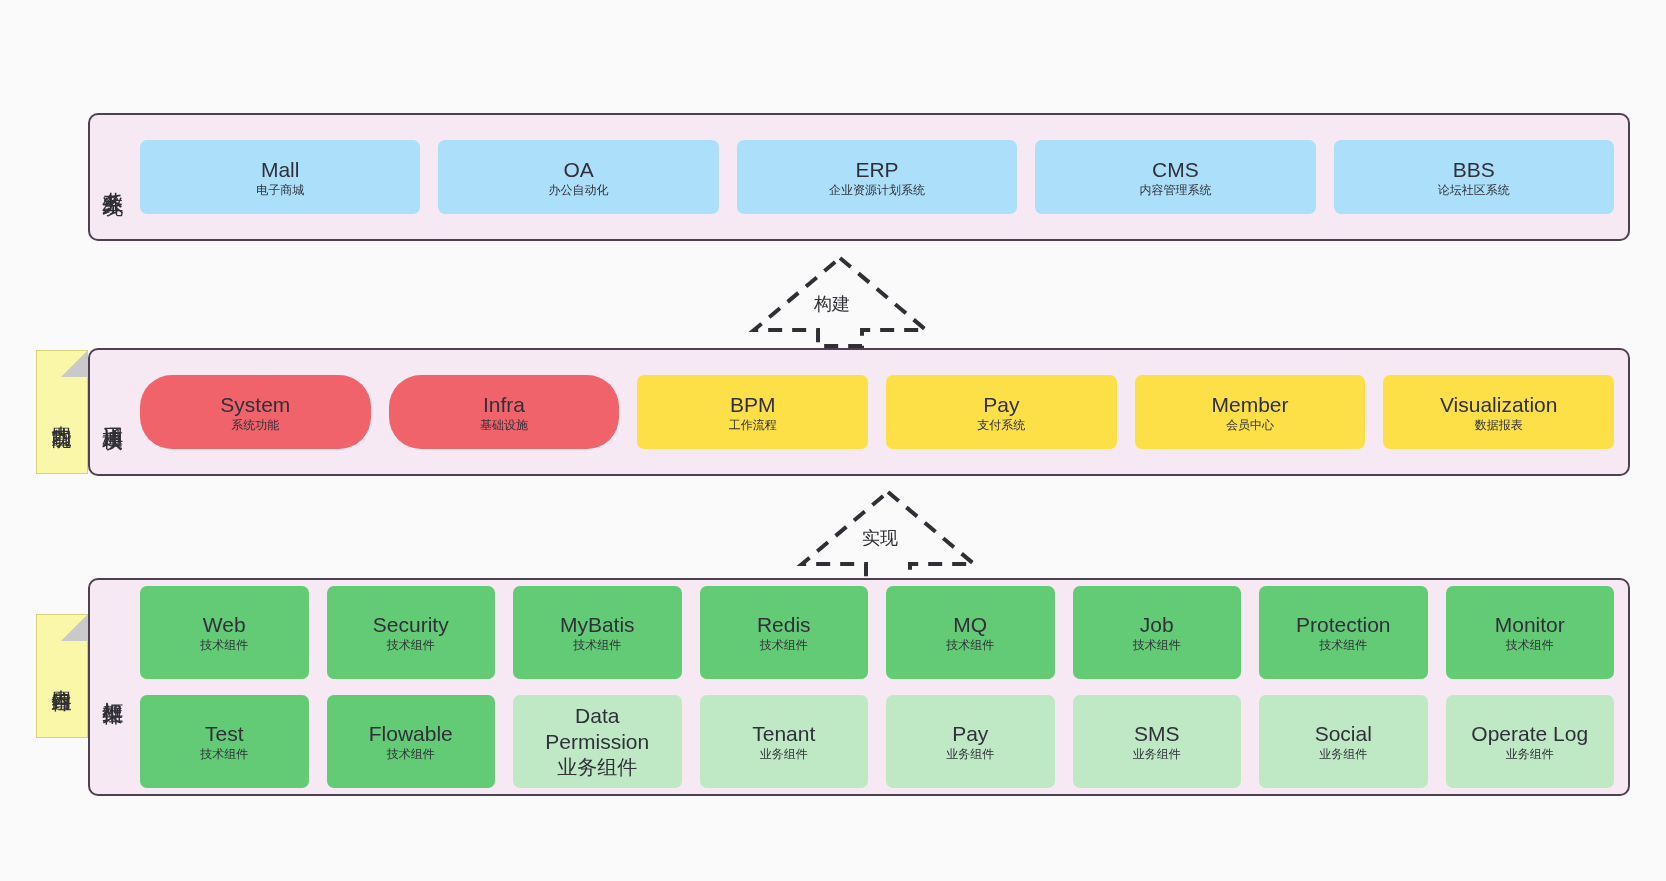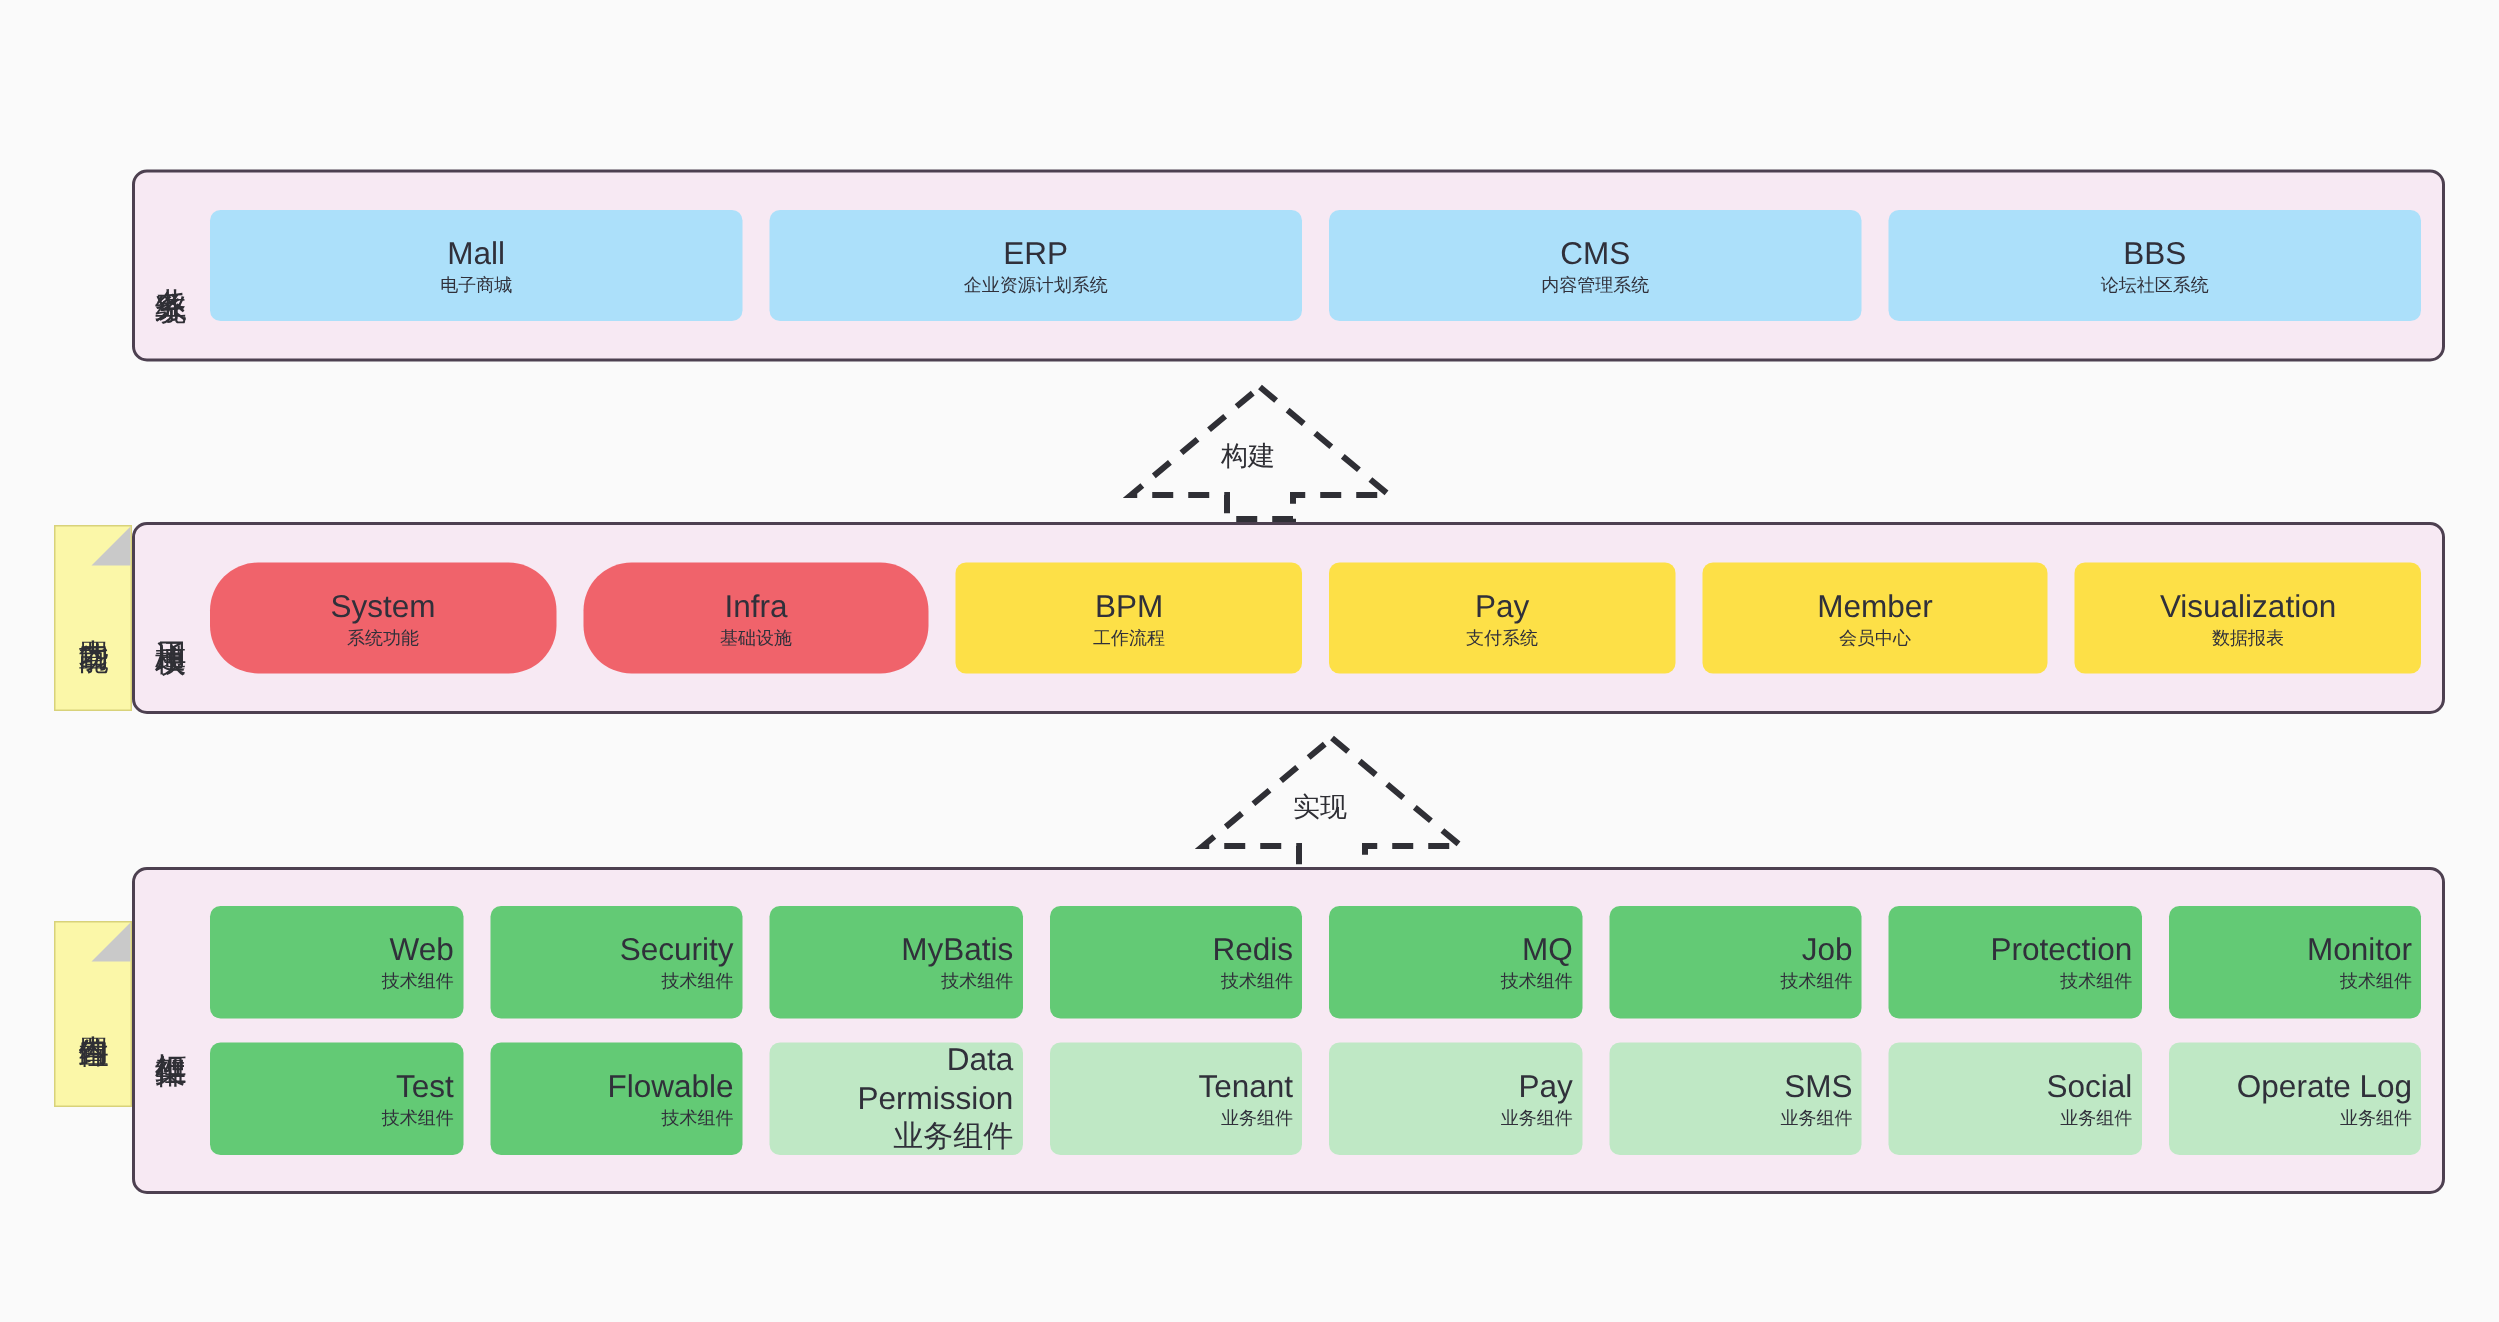--- a/index.html
+++ b/index.html
@@ -87,21 +87,21 @@
   .c-green       { background: #63ca75; }
   .c-green-light { background: #bfe8c5; }
 
   
   #layer-business { left: 88px;  top: 113px; width: 1542px; height: 128px; }
   #layer-modules  { left: 88px;  top: 348px; width: 1542px; height: 128px; }
   #layer-framework{ left: 88px;  top: 578px; width: 1542px; height: 218px; }
 
   #layer-business  .card { height: 74px; }
   #layer-modules   .card { height: 74px; }
-  #layer-framework .card { height: 75px; align-items: flex-end; }
+  #layer-framework .card { height: 93px; }
 
   
   .sticky {
     position: absolute;
     box-sizing: border-box;
     width: 52px;
     background: #fbf7a8;
     border: 1px solid #d8d27a;
     display: flex;
     align-items: center;
@@ -151,20 +151,24 @@
 
   <div class="layer" id="layer-business">
     <div class="layer-label">业务系统</div>
     <div class="layer-body">
       <div class="row">
         <div class="card c-blue">
           <span class="t1">Mall</span>
           <span class="t2">电子商城</span>
         </div>
         <div class="card c-blue">
+          <span class="t1">OA</span>
+          <span class="t2">办公自动化</span>
+        </div>
+        <div class="card c-blue">
           <span class="t1">ERP</span>
           <span class="t2">企业资源计划系统</span>
         </div>
         <div class="card c-blue">
           <span class="t1">CMS</span>
           <span class="t2">内容管理系统</span>
         </div>
         <div class="card c-blue">
           <span class="t1">BBS</span>
           <span class="t2">论坛社区系统</span>

